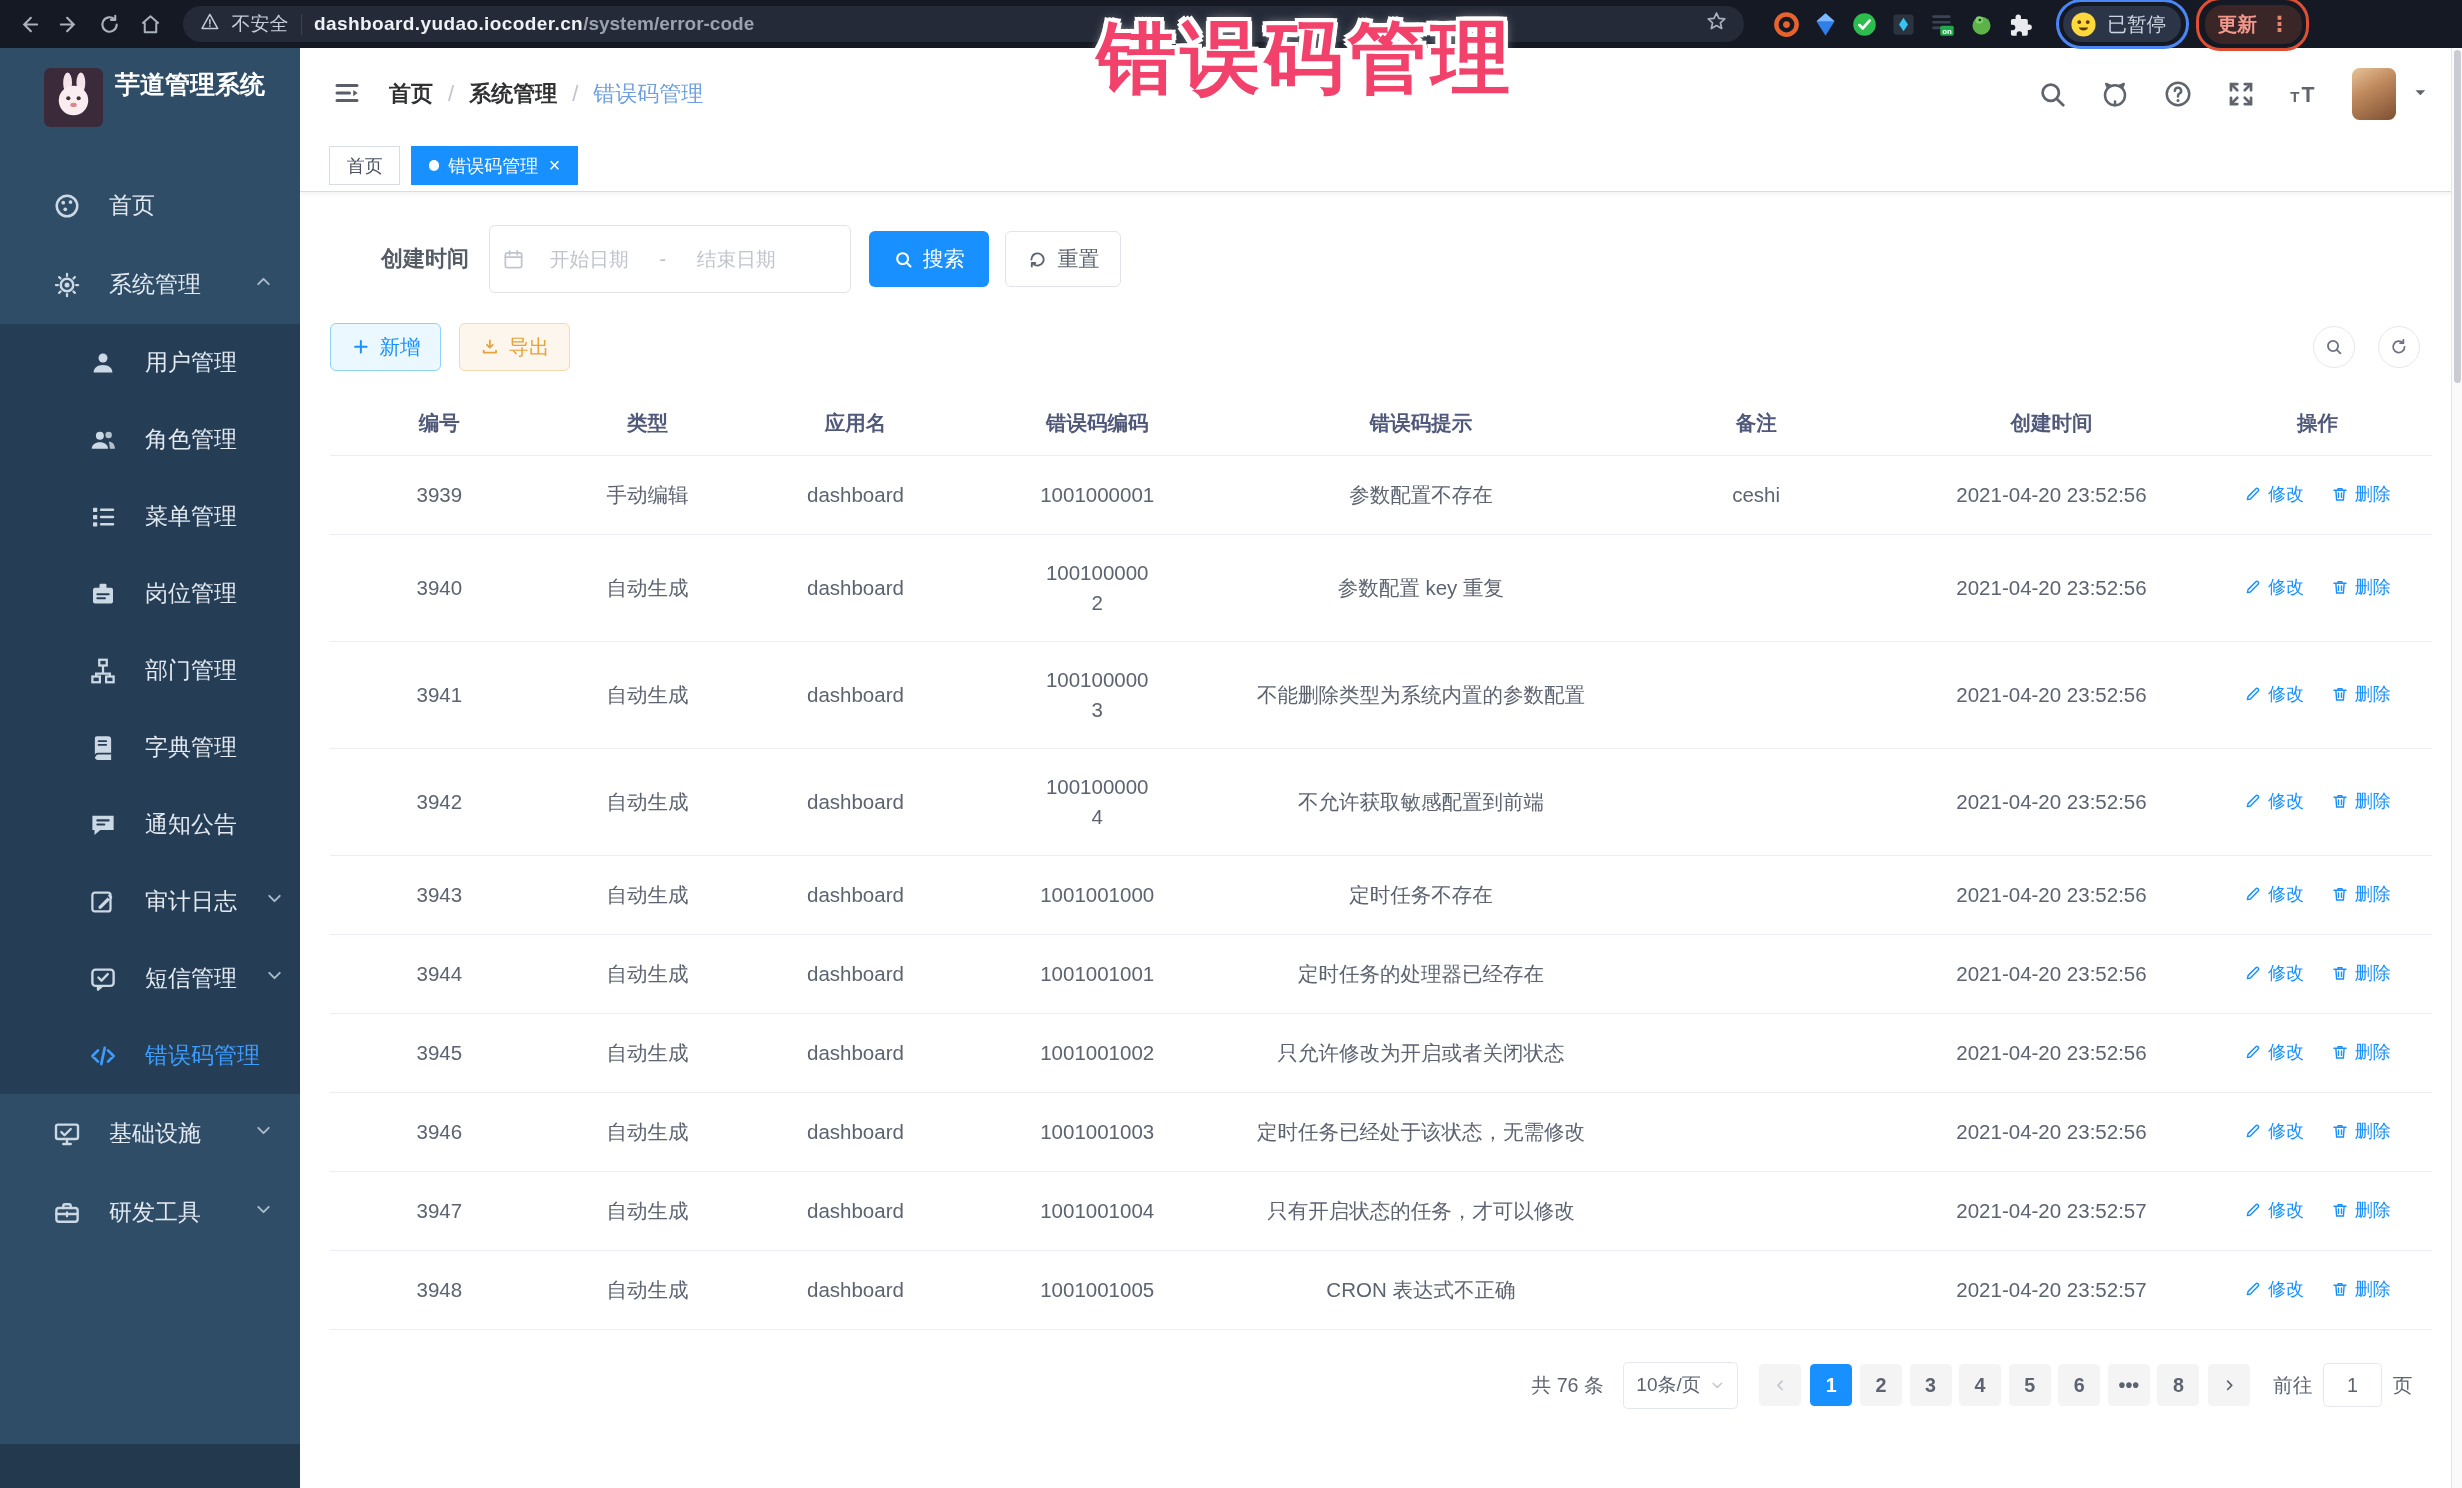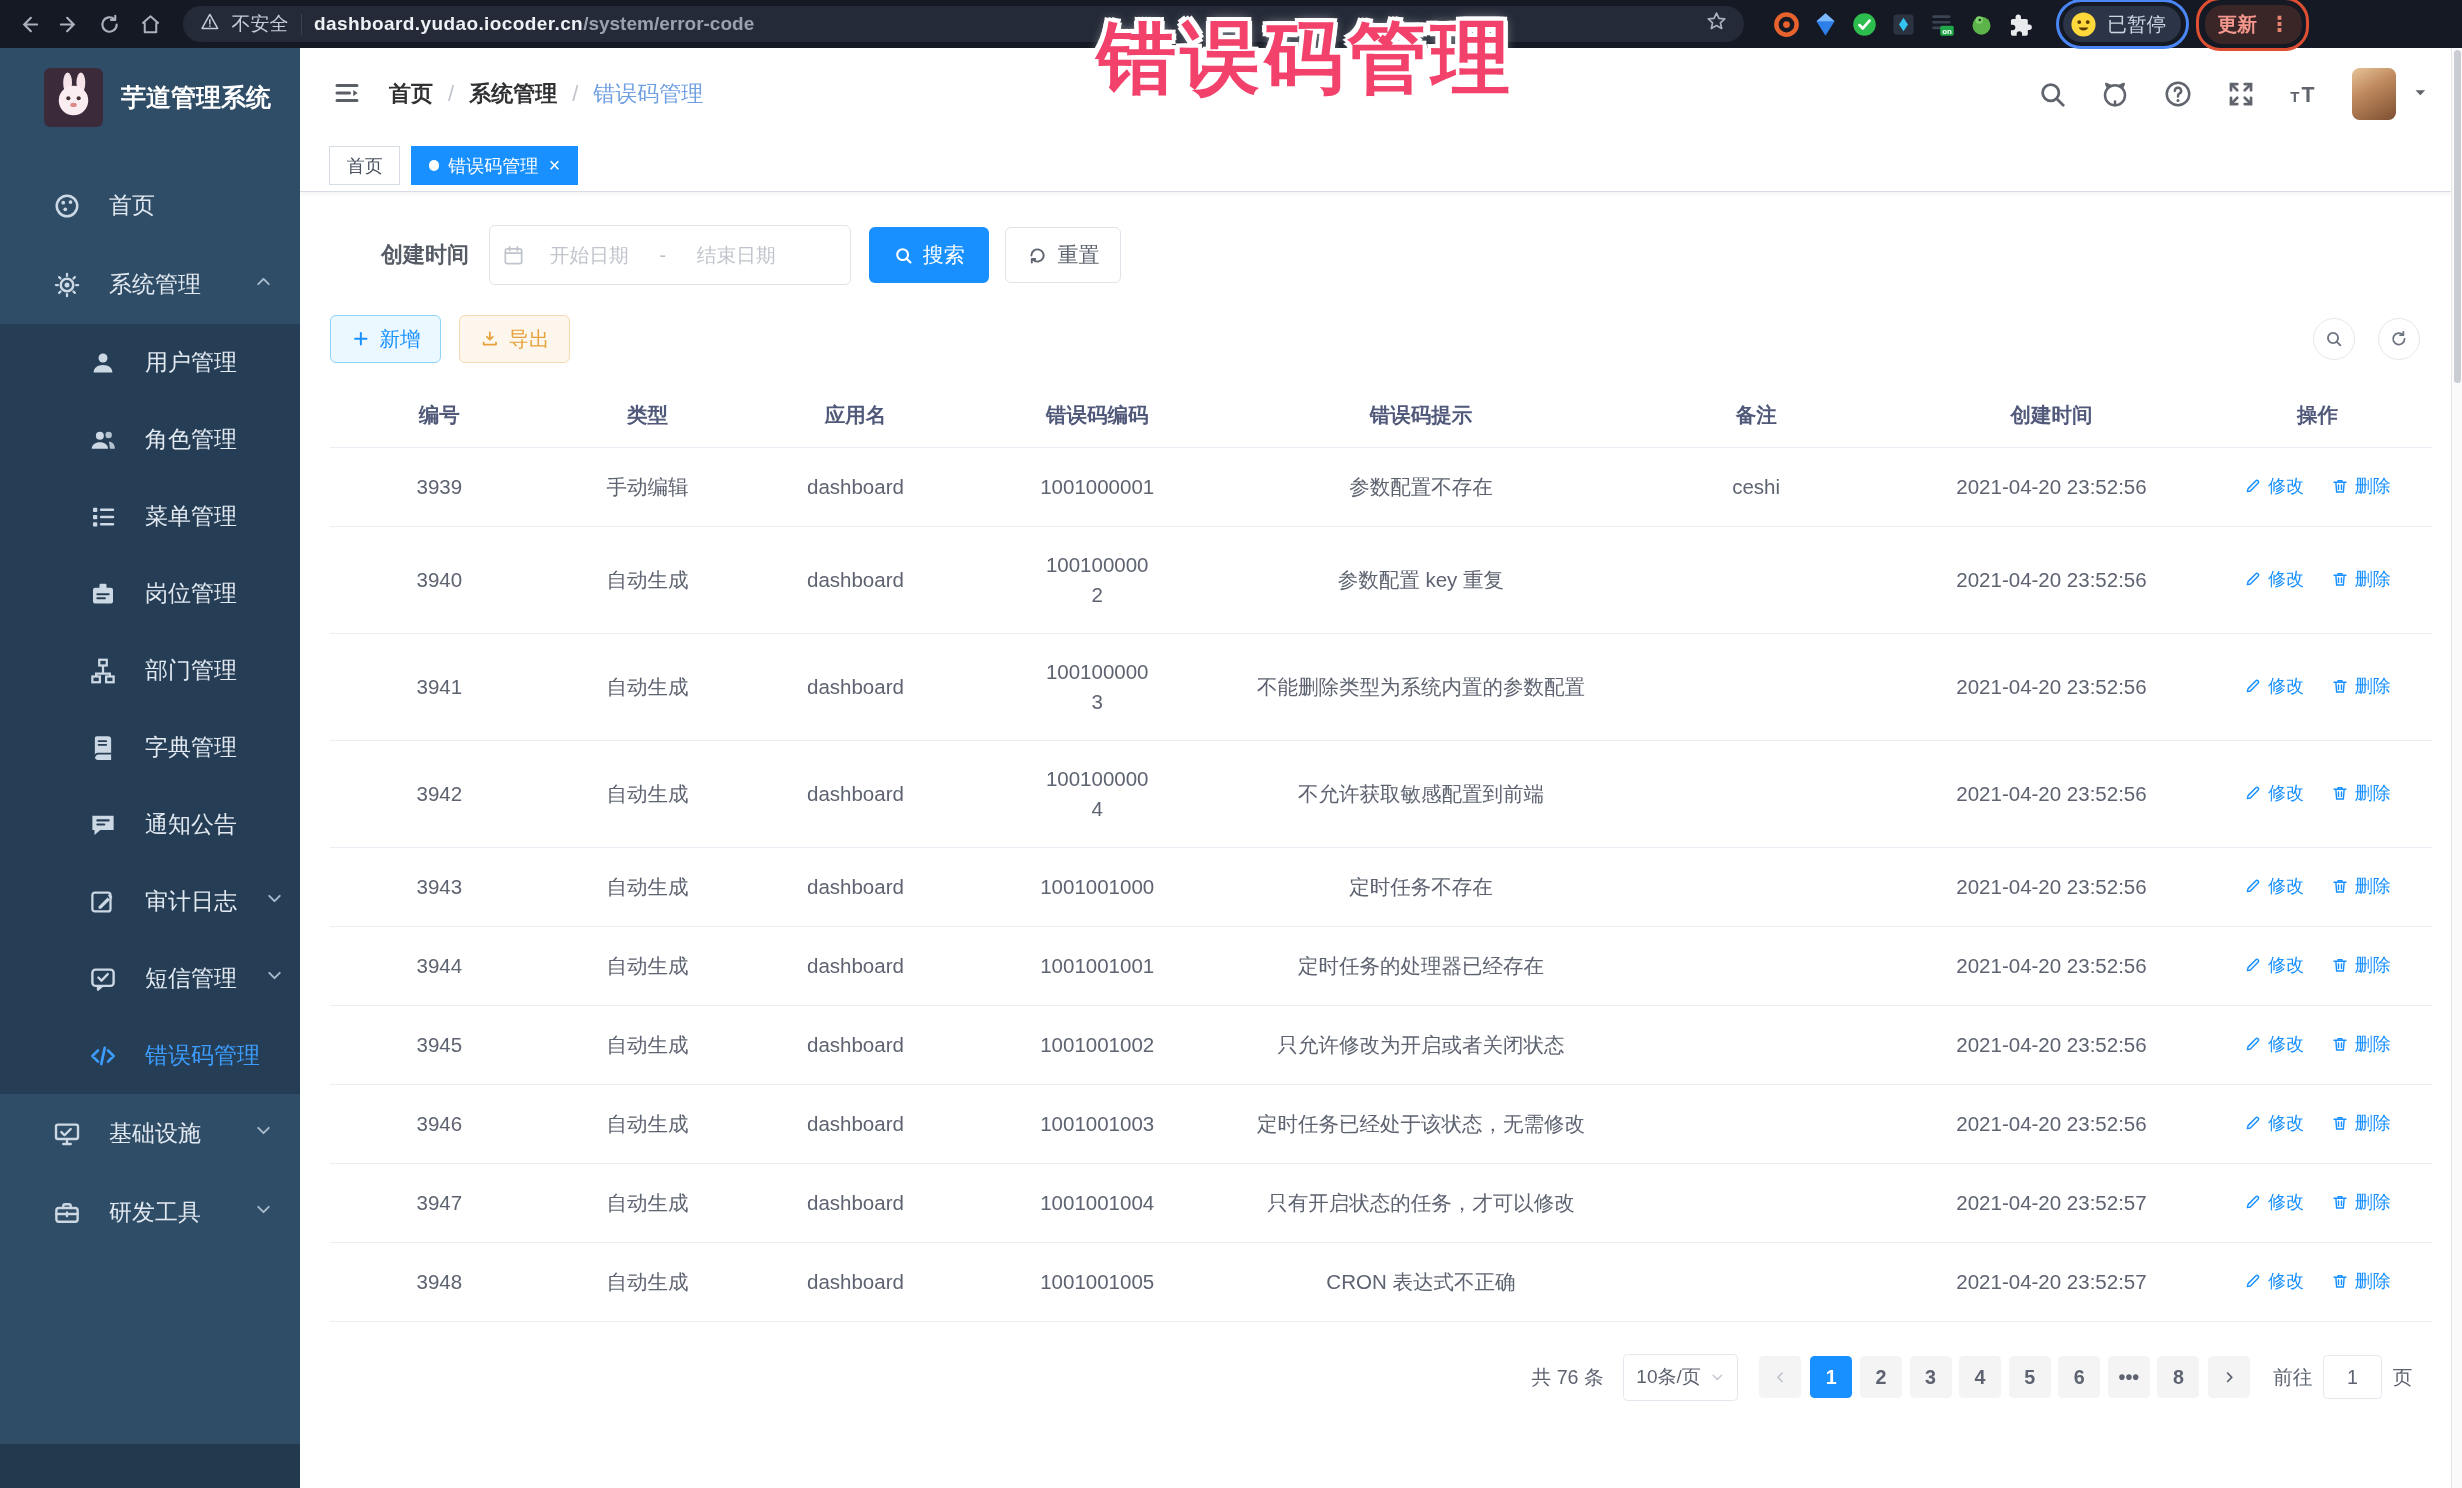--- a/index.html
+++ b/index.html
@@ -44,21 +44,21 @@
   .update-chip .dots { letter-spacing: 0; font-weight: 700; color: #e7856f; font-size: 21px; }
   .oval-red { position: absolute; left: -9px; right: -7.6px; top: -7.6px; bottom: -7.6px; border: 3px solid #de4f33; border-radius: 24px; pointer-events: none; }
 
   
   .window { display: flex; height: 1440px; }
 
   
   aside {
     width: 300px; flex: 0 0 300px; background: #2f4d66; color: #dfe7ef; position: relative;
   }
-  .logo-row { display: flex; align-items: center; gap: 18px; padding: 19.7px 7.6px 19.7px 44px; }
+  .logo-row { display: flex; align-items: flex-start; gap: 12px; padding: 19.7px 7.6px 19.7px 44px; }
   .logo-img { width: 59px; height: 59px; border-radius: 6px; display: block; }
   .app-title { font-size: 25px; font-weight: 700; color: #ffffff; white-space: nowrap; }
   .menu { margin-top: 19.7px; }
   .menu-item {
     display: flex; align-items: center; height: 79px; padding: 0 26px 0 52px;
     font-size: 23px; gap: 27px; cursor: pointer; color: #e2e9f1;
   }
   .menu-item .mi-icon { width: 30px; height: 30px; flex: 0 0 30px; color: #ccd8e4; }
   .menu-item .mi-icon svg { width: 30px; height: 30px; }
   .menu-item .mi-label { flex: 1; white-space: nowrap; }
@@ -111,21 +111,21 @@
   .text-input::placeholder { color: #c0c4cc; }
   .fake-select {
     width: 297px; height: 56px; border: 1.5px solid #e0e4ea; border-radius: 6px; background: #fff;
     display: flex; align-items: center; justify-content: space-between; padding: 0 18px; cursor: pointer;
   }
   .fake-select .ph { font-size: 21px; color: #c0c4cc; }
   .fake-select .chev { color: #c0c4cc; display: flex; }
   .fake-select .chev svg { width: 19.7px; height: 19.7px; }
   .g2 { margin-left: 76px; } .g3 { margin-left: 34px; } .g4 { margin-left: 29px; }
   .date-box {
-    width: 362px; height: 60px; border: 1.5px solid #e0e4ea; border-radius: 6px; background: #fff;
+    width: 362px; height: 68px; border: 1.5px solid #e0e4ea; border-radius: 6px; background: #fff;
     display: flex; align-items: center; padding: 12px 12px; gap: 3px;
   }
   .date-box .cal { color: #c0c4cc; display: flex; }
   .date-box .cal svg { width: 23px; height: 23px; }
   .date-input { width: 123px; border: none; outline: none; font-size: 19.7px; color: #606266; text-align: center; background: transparent; font-family: inherit; }
   .date-input::placeholder { color: #c0c4cc; }
   .date-sep { color: #b9bec7; font-size: 19.7px; width: 18px; text-align: center; }
   .btn { display: inline-flex; align-items: center; justify-content: center; gap: 9px; border-radius: 6px; cursor: pointer; white-space: nowrap; border: 1.5px solid transparent; }
   .btn svg { width: 21px; height: 21px; }
   .btn-search { margin-left: 18px; height: 56px; padding: 0 23px; background: #1890ff; color: #fff; font-size: 21px; }

